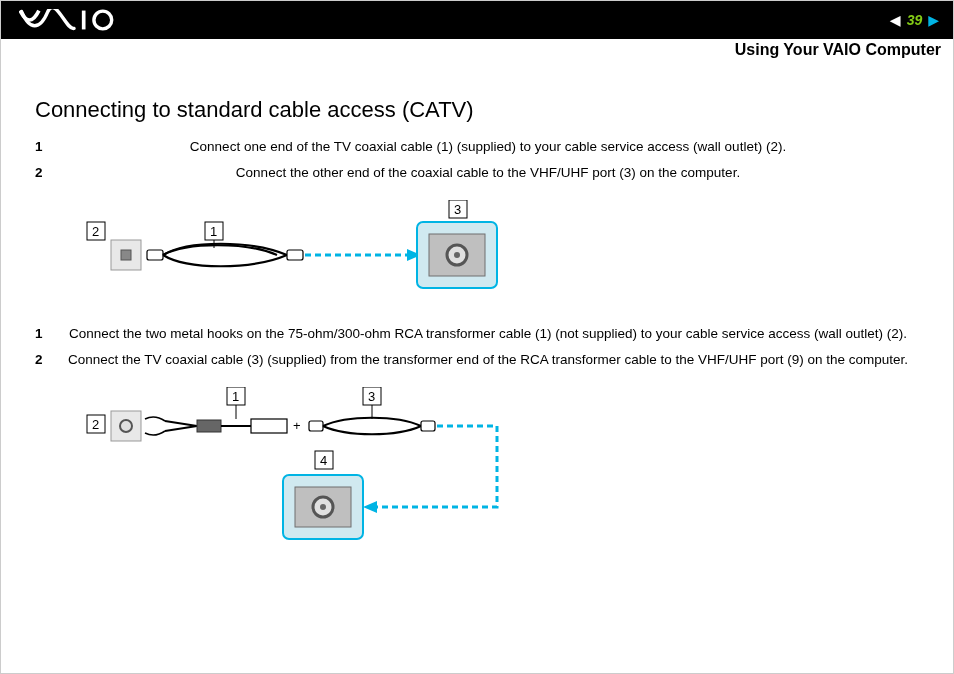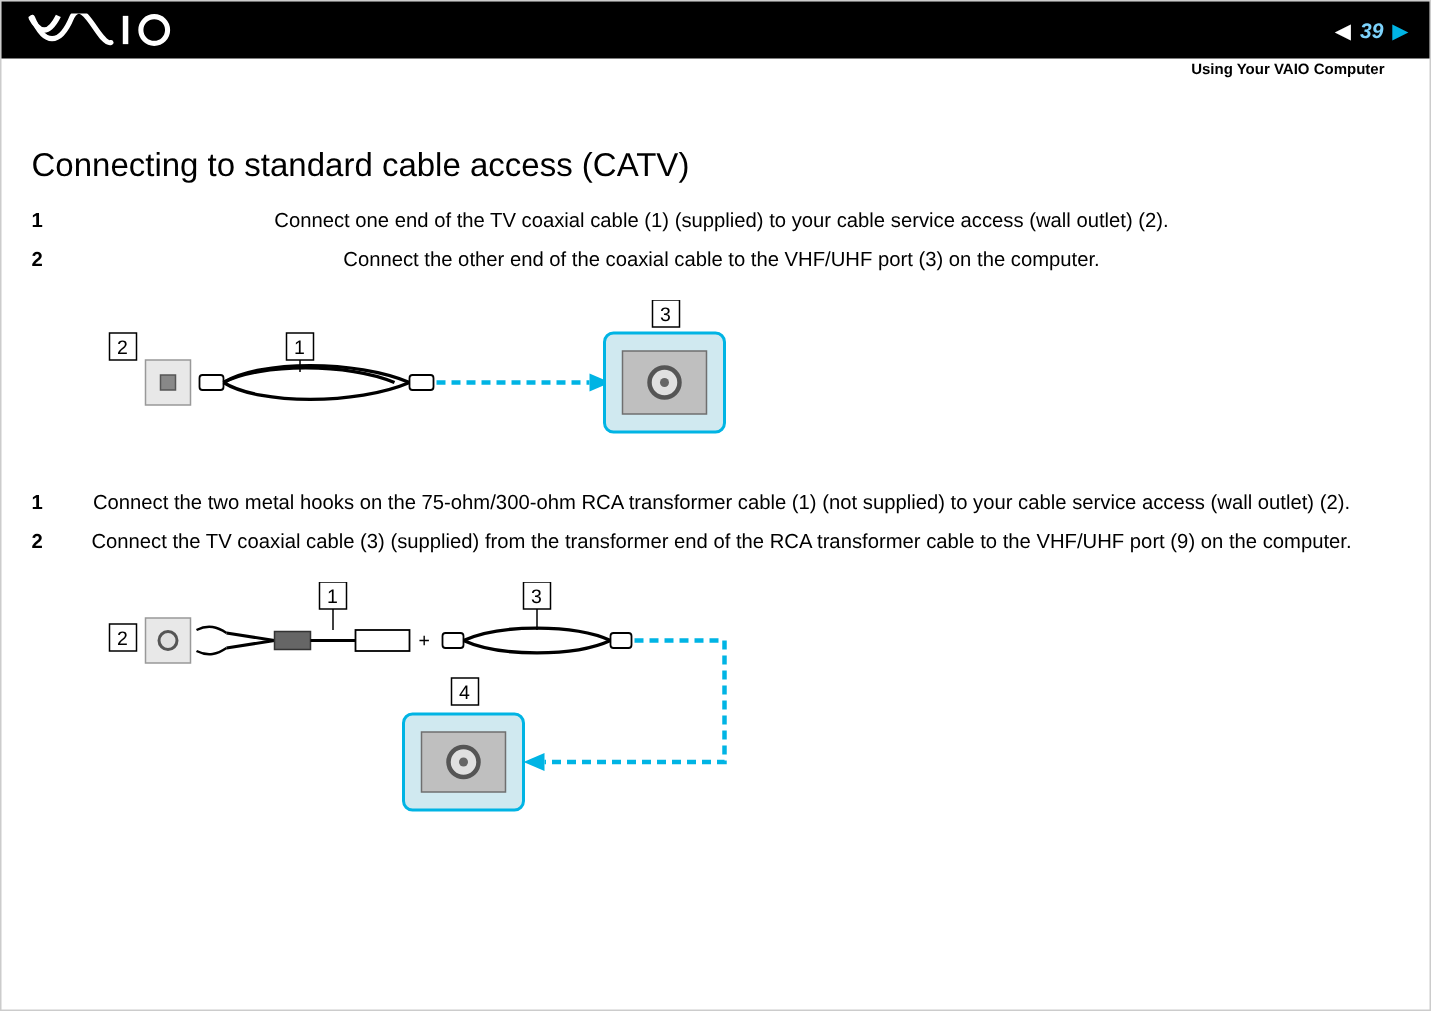--- a/index.html
+++ b/index.html
@@ -3,23 +3,23 @@
 <meta charset="utf-8">
 <style>
   * { box-sizing: border-box; margin: 0; padding: 0; }
   html, body { width: 954px; height: 674px; font-family: Arial, Helvetica, sans-serif; background: #fff; color: #000; }
   .page { width: 954px; height: 674px; position: relative; border: 1px solid #ccc; }
   .topbar { height: 38px; background: #000; display: flex; align-items: center; justify-content: space-between; padding: 0 14px 0 18px; }
   .vaio-logo svg { display: block; }
   .pager { display: flex; align-items: center; gap: 6px; }
   .pager-arrow { color: #fff; font-size: 14px; }
   .pager-arrow.right { color: #00b4e4; }
-  .page-num { color: #7dd3fc; font-style: italic; font-weight: bold; font-size: 14px; }
-  .header-caption { position: absolute; right: 30px; top: 40px; font-weight: bold; font-size: 10px; text-align: center; }
-  .content { padding: 58px 34px 0 20px; }
+  .page-num { color: #84cc16; font-style: italic; font-weight: bold; font-size: 14px; }
+  .header-caption { position: absolute; right: 12px; top: 40px; font-weight: bold; font-size: 16px; text-align: center; }
+  .content { padding: 58px 34px 0 34px; }
   h1 { font-size: 22px; font-weight: 400; margin-bottom: 14px; }
   h2 { font-size: 17px; font-weight: 400; color: #8f8f8f; margin-bottom: 10px; }
   ol.steps { list-style: none; counter-reset: step; margin-bottom: 18px; text-align: center; }
   ol.steps li { counter-increment: step; position: relative; padding-left: 22px; font-size: 13.5px; line-height: 1.45; margin-bottom: 6px; }
   ol.steps li::before { content: counter(step); position: absolute; left: 0; top: 0; font-weight: bold; }
   .diagram { margin: 4px 0 20px 42px; }
   .callout-box { stroke: #000; fill: #fff; stroke-width: 1; }
   .callout-text { font-family: Arial, sans-serif; font-size: 13px; }
   .highlight-box { fill: #d0e9f0; stroke: #00b4e4; stroke-width: 2; rx: 6; ry: 6; }
   .port-panel { fill: #bfbfbf; stroke: #6f6f6f; stroke-width: 1; }

